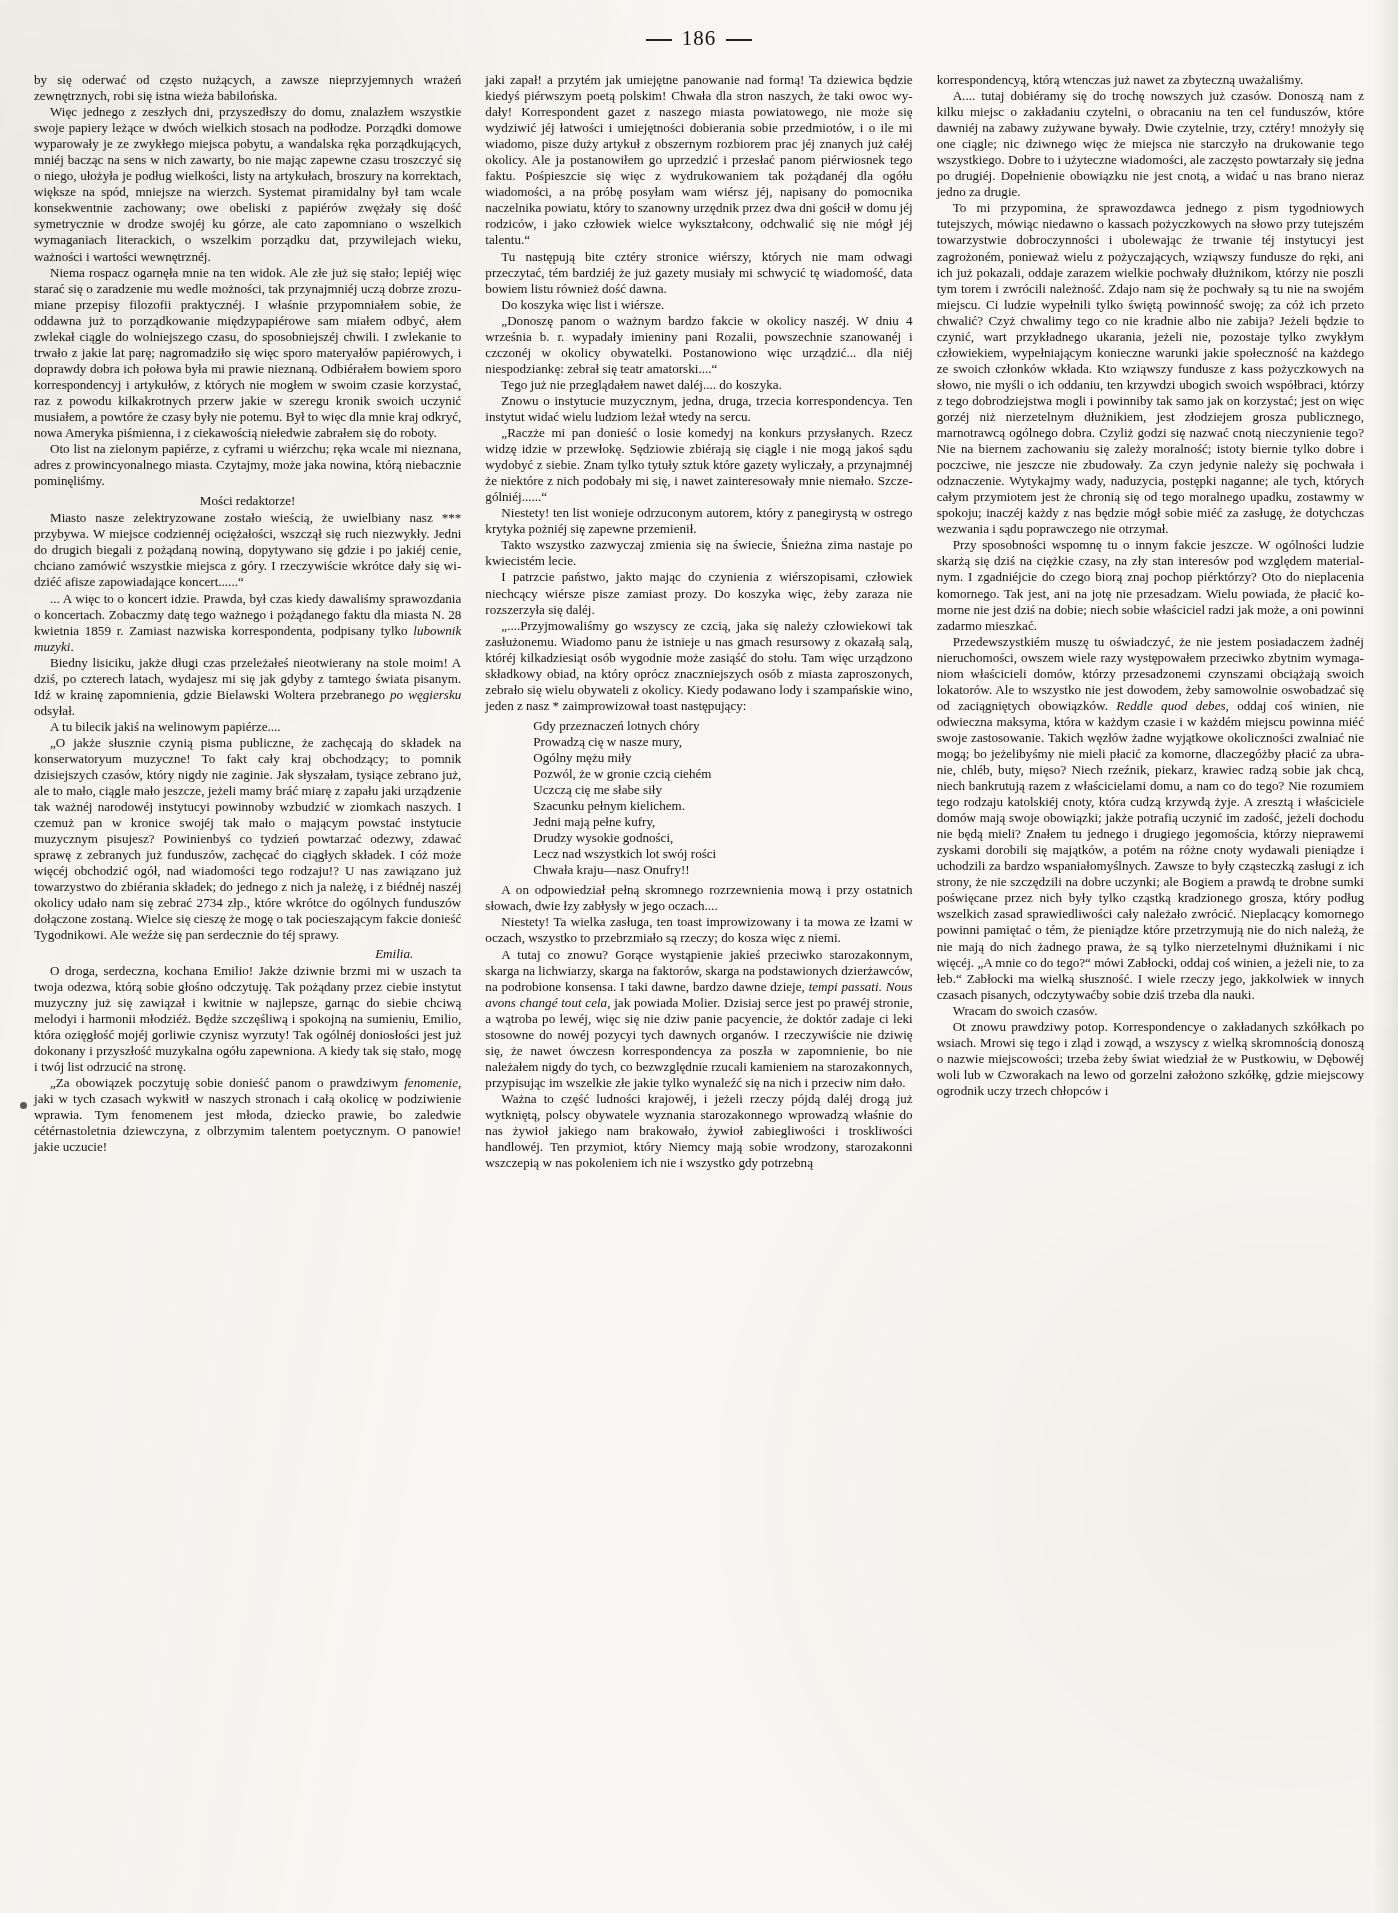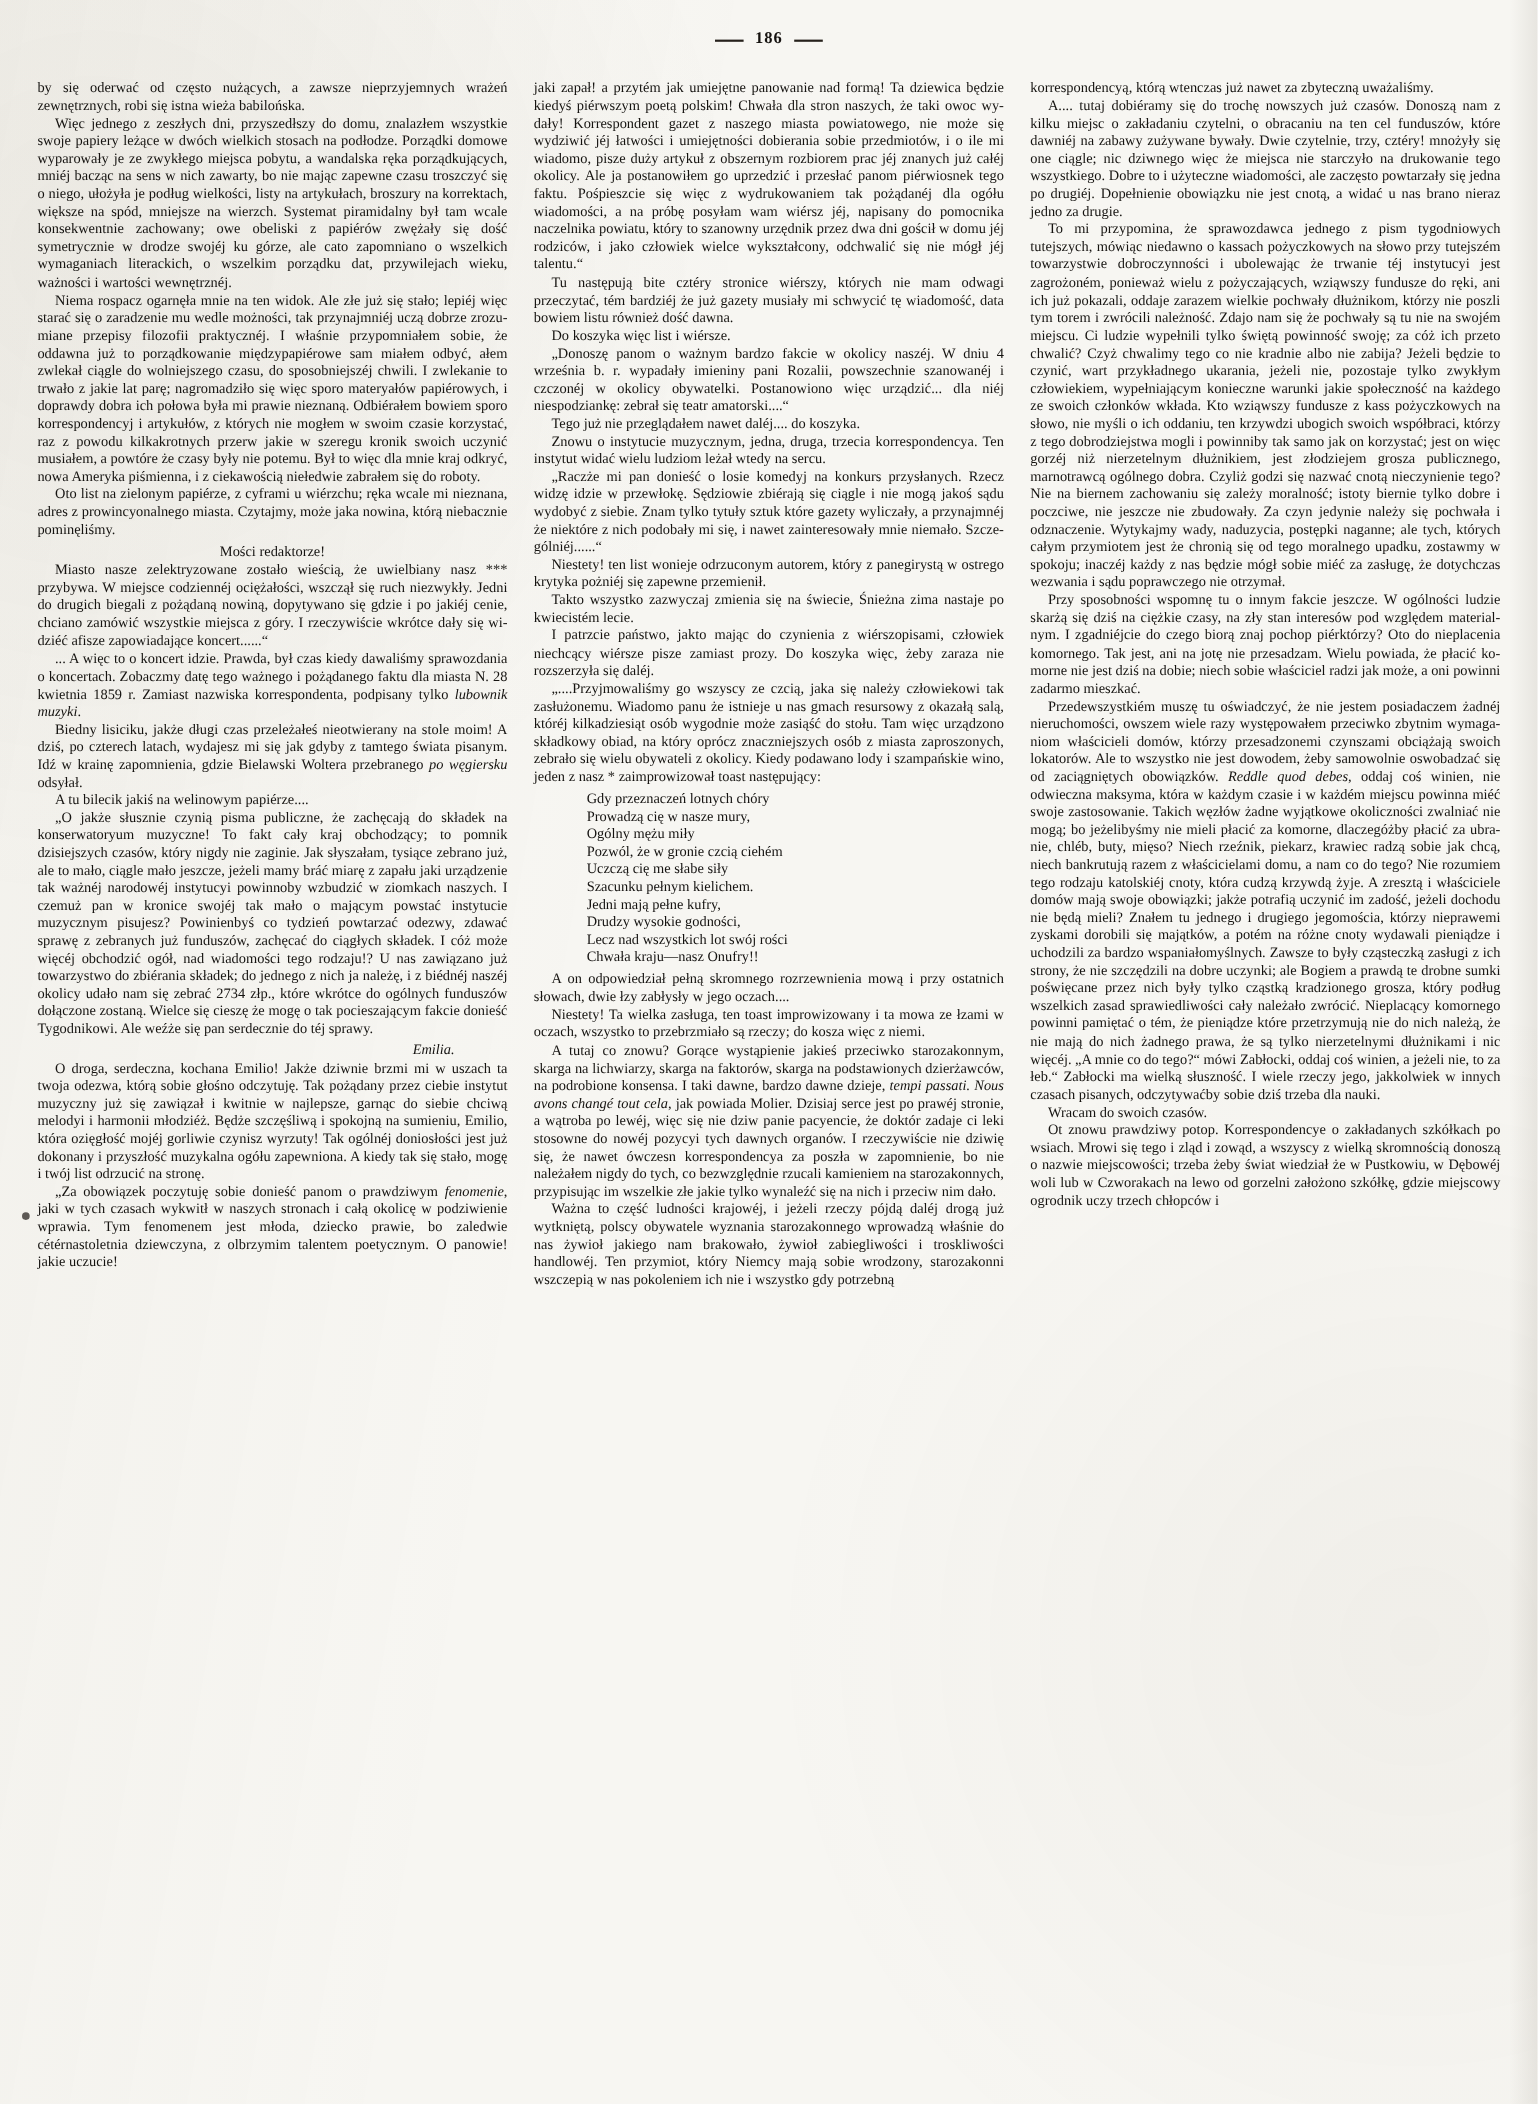--- a/index.html
+++ b/index.html
@@ -34,22 +34,22 @@
       linear-gradient(100deg, rgba(160,150,125,0.05), rgba(255,255,255,0) 40%);
     mix-blend-mode: multiply;
   }
   .page-header {
     text-align: center;
     margin: 0 0 16px 0;
     height: 30px;
     position: relative;
   }
   .folio {
-    font-size: 15px;
-    font-weight: 700;
+    font-size: 21px;
+    font-weight: 400;
     letter-spacing: 1px;
     display: inline-block;
     position: relative;
     padding: 0 30px;
     color: #15120f;
   }
   .folio .rule-left,
   .folio .rule-right {
     position: absolute;
     top: 50%;

